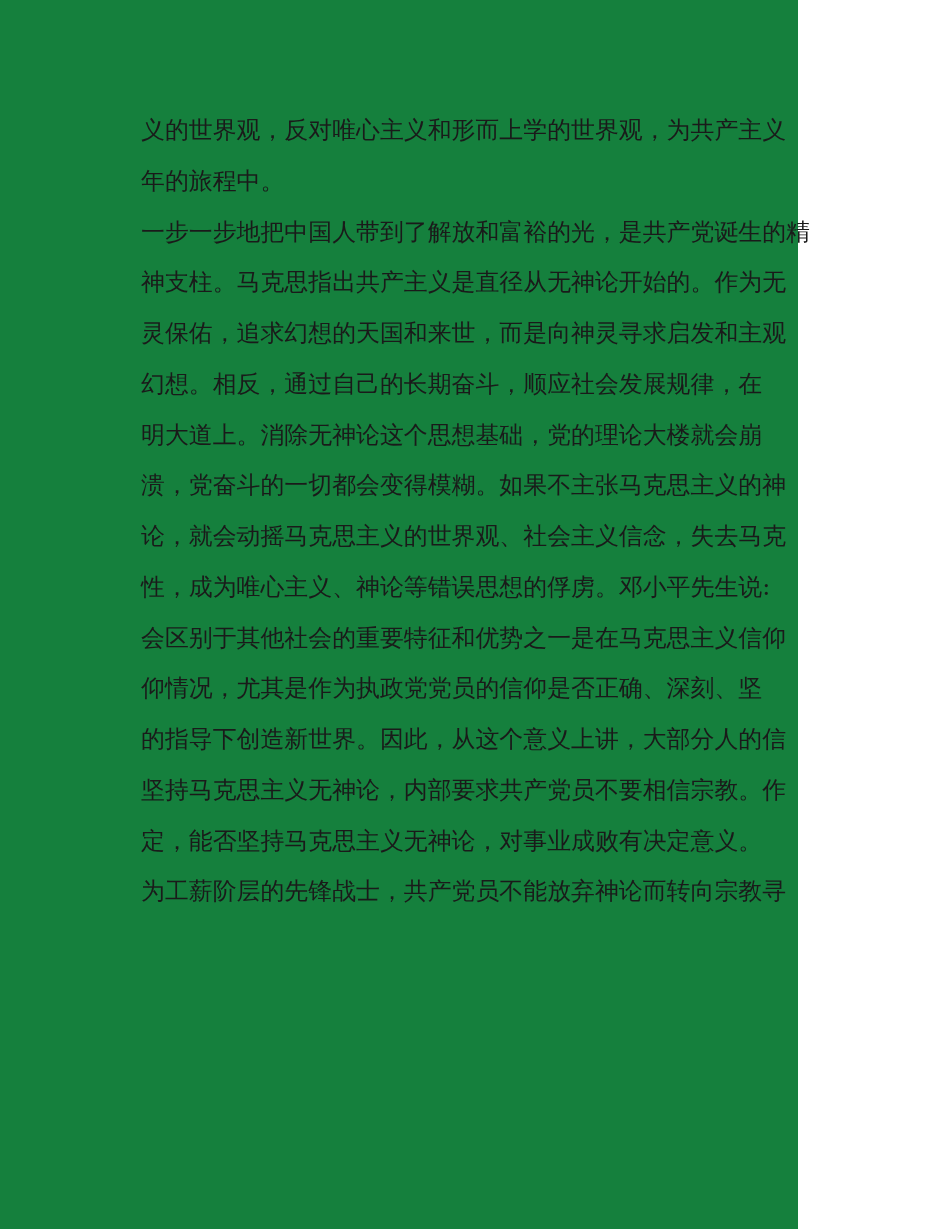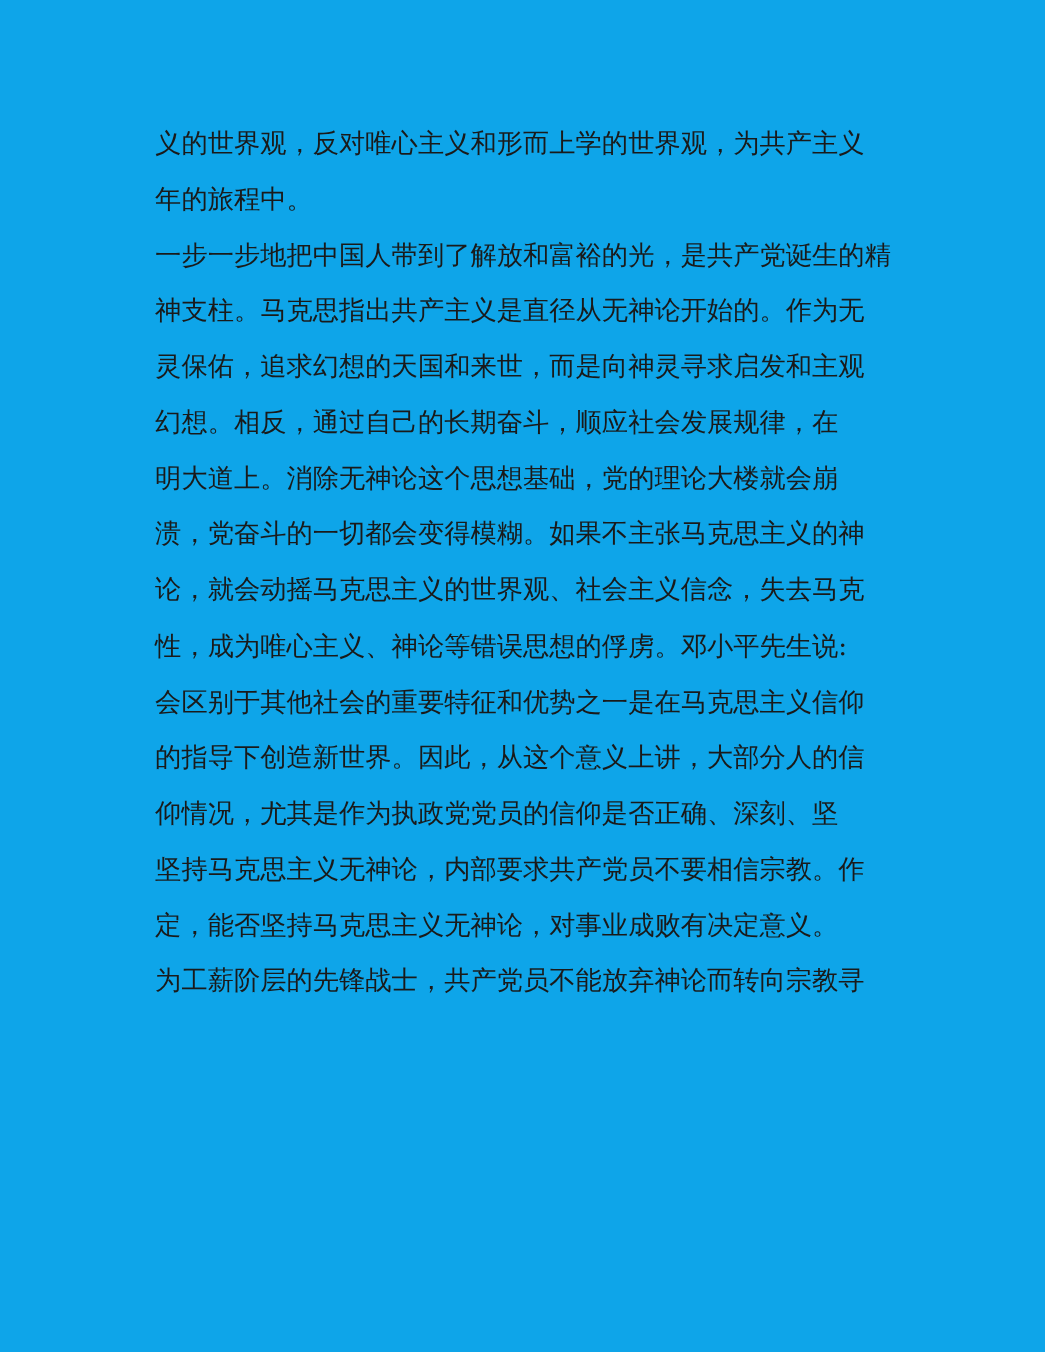--- a/index.html
+++ b/index.html
@@ -10,23 +10,23 @@
   body {
     width: 950px;
     height: 1229px;
     position: relative;
     overflow: hidden;
   }
   .page {
     position: absolute;
     left: 0;
     top: 0;
-    width: 950px;
+    width: 798px;
     height: 1229px;
-    background: #0ea5e9;
+    background: #15803d;
   }
   .content {
     position: absolute;
     left: 141px;
     top: 112px;
     width: 680px;
   }
   .line {
     display: block;
     height: 50.75px;
@@ -47,19 +47,19 @@
     <span class="line">年的旅程中。</span>
     <span class="line">一步一步地把中国人带到了解放和富裕的光，是共产党诞生的精</span>
     <span class="line">神支柱。马克思指出共产主义是直径从无神论开始的。作为无</span>
     <span class="line">灵保佑，追求幻想的天国和来世，而是向神灵寻求启发和主观</span>
     <span class="line">幻想。相反，通过自己的长期奋斗，顺应社会发展规律，在</span>
     <span class="line">明大道上。消除无神论这个思想基础，党的理论大楼就会崩</span>
     <span class="line">溃，党奋斗的一切都会变得模糊。如果不主张马克思主义的神</span>
     <span class="line">论，就会动摇马克思主义的世界观、社会主义信念，失去马克</span>
     <span class="line">性，成为唯心主义、神论等错误思想的俘虏。邓小平先生说:</span>
     <span class="line">会区别于其他社会的重要特征和优势之一是在马克思主义信仰</span>
+    <span class="line">仰情况，尤其是作为执政党党员的信仰是否正确、深刻、坚</span>
     <span class="line">的指导下创造新世界。因此，从这个意义上讲，大部分人的信</span>
-    <span class="line">仰情况，尤其是作为执政党党员的信仰是否正确、深刻、坚</span>
     <span class="line">坚持马克思主义无神论，内部要求共产党员不要相信宗教。作</span>
     <span class="line">定，能否坚持马克思主义无神论，对事业成败有决定意义。</span>
     <span class="line">为工薪阶层的先锋战士，共产党员不能放弃神论而转向宗教寻</span>
   </div>
 </div>
 
 </body></html>

